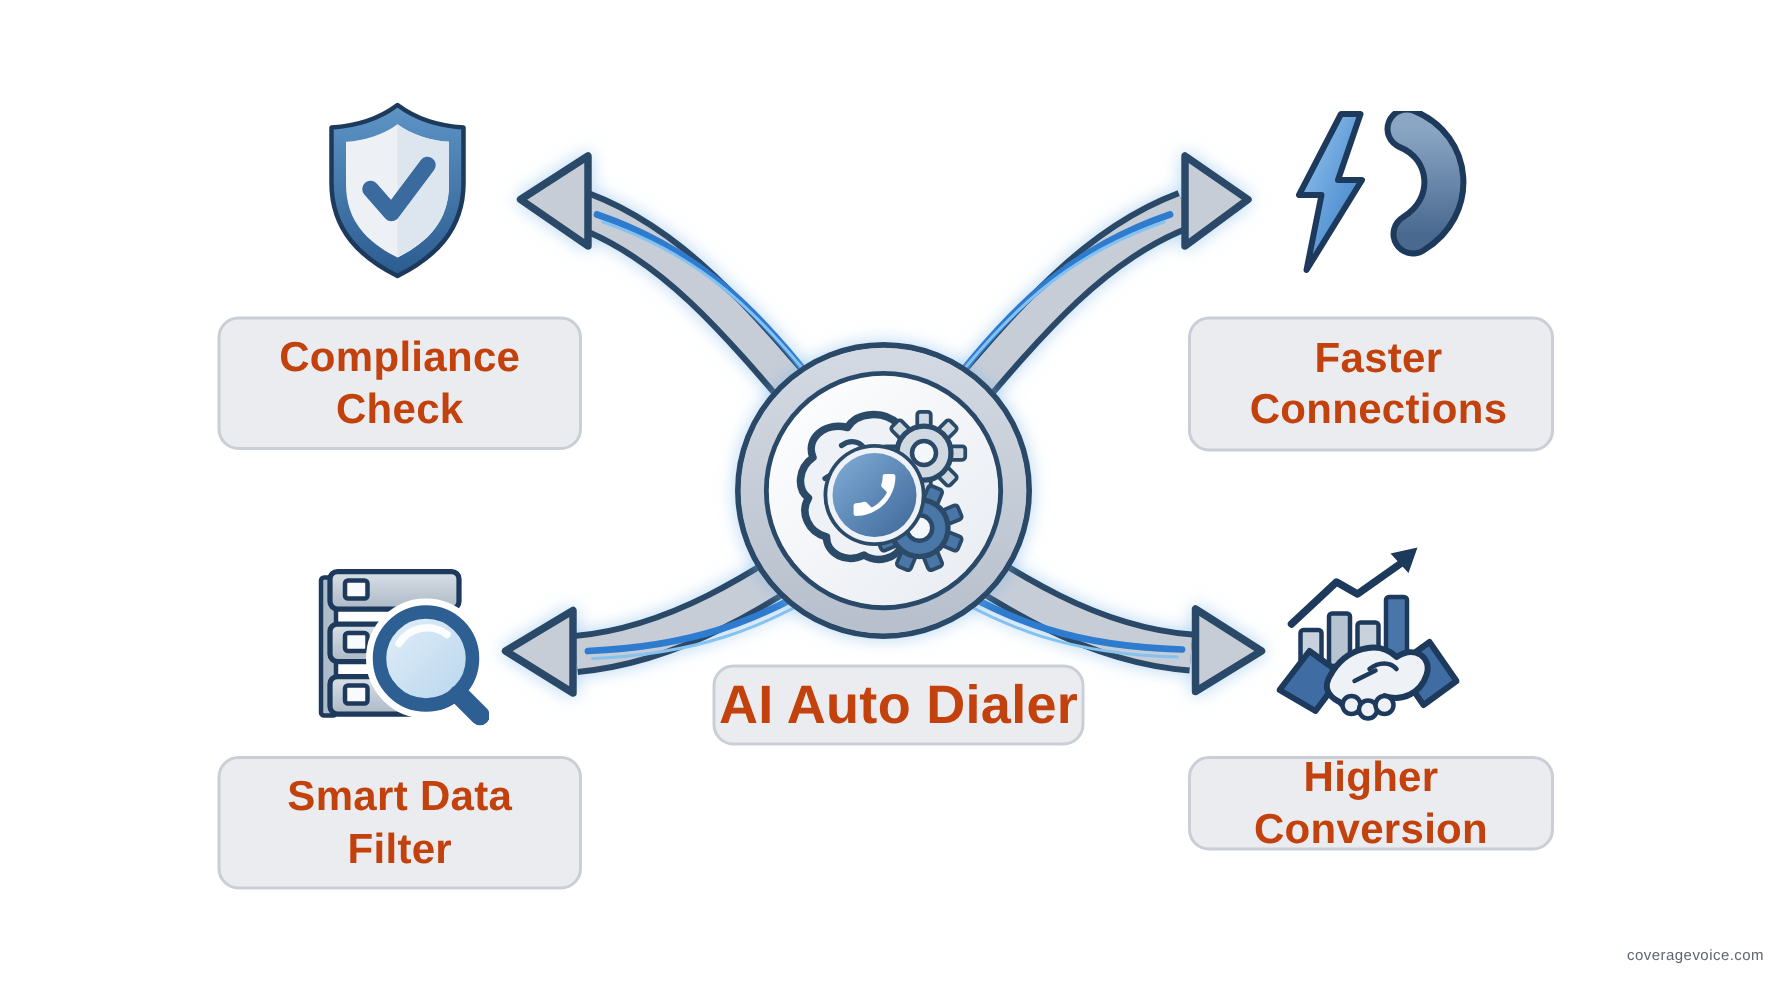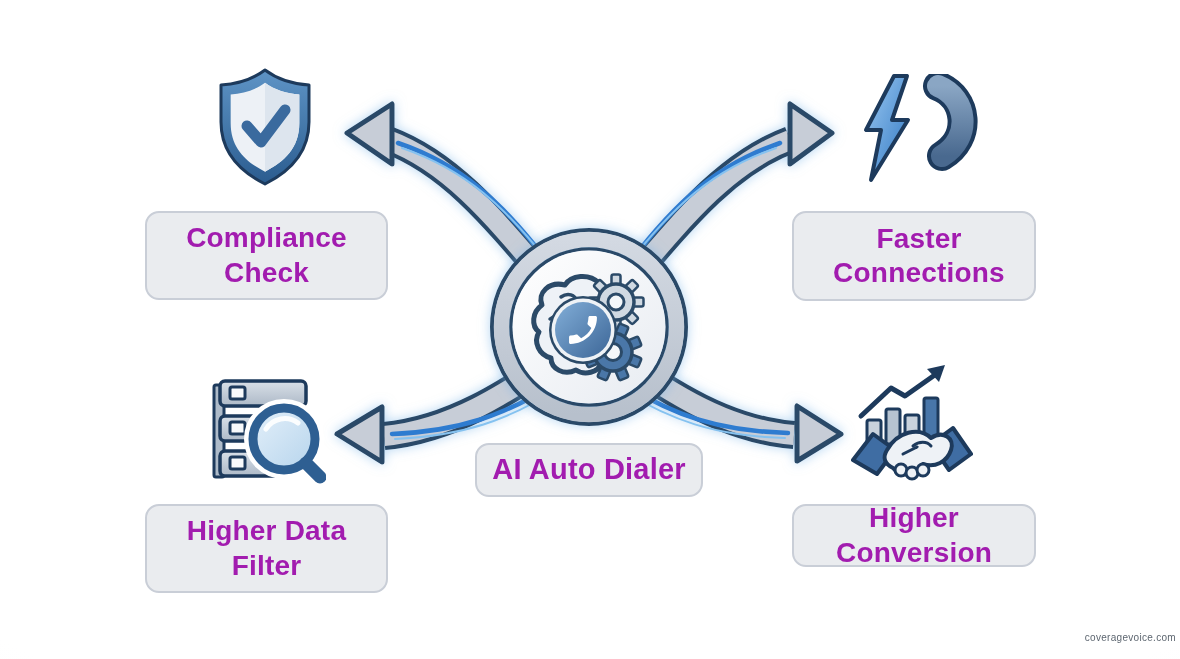--- a/index.html
+++ b/index.html
@@ -2,27 +2,27 @@
 <html><head>
 <meta charset="utf-8">
 <style>
   html,body{margin:0;padding:0;}
   body{font-family:"Liberation Sans",sans-serif;background:#fff;}
   .stage{position:relative;width:1180px;height:659px;overflow:hidden;
          background:radial-gradient(120% 120% at 50% 45%, #ffffff 60%, #f3f6f9 100%);}
   .layer{position:absolute;left:0;top:0;width:1180px;height:659px;}
   .node-box{position:absolute;background:#eaecef;border:2px solid #c9ced7;border-radius:14px;
             display:flex;align-items:center;justify-content:center;text-align:center;
-            color:#a21caf;font-weight:700;font-size:28px;line-height:1.22;
+            color:#c2410c;font-weight:700;font-size:28px;line-height:1.22;
             padding:4px 18px;box-sizing:border-box;letter-spacing:.2px;}
   .box-tl{left:145px;top:211px;width:243px;height:89px;}
   .box-tr{left:792px;top:211px;width:244px;height:90px;padding-left:28px;}
   .box-bl{left:145px;top:504px;width:243px;height:89px;}
   .box-br{left:792px;top:504px;width:244px;height:63px;}
-  .box-center{left:475px;top:443px;width:228px;height:54px;font-size:29px;white-space:nowrap;padding:0 6px;}
+  .box-center{left:475px;top:443px;width:248px;height:54px;font-size:36px;white-space:nowrap;padding:0 6px;}
   .icon-wrap{position:absolute;}
   .icon-tl{left:213px;top:66px;}
   .icon-tr{left:852px;top:74px;}
   .icon-bl{left:204px;top:377px;}
   .icon-br{left:851px;top:362px;}
   .watermark{position:absolute;right:4px;top:632px;color:#5d6670;font-size:10px;letter-spacing:.3px;text-align:center;}
   svg{display:block;}
 </style>
 </head>
 <body>
@@ -215,21 +215,21 @@
     </svg>
   </div>
 
   <div class="node-box box-tl">
     <span>Compliance Check</span>
   </div>
   <div class="node-box box-tr">
     <span>Faster Connections</span>
   </div>
   <div class="node-box box-bl">
-    <span>Higher Data Filter</span>
+    <span>Smart Data Filter</span>
   </div>
   <div class="node-box box-br">
     <span>Higher Conversion</span>
   </div>
   <div class="node-box box-center">
     <span>AI Auto Dialer</span>
   </div>
 
   <div class="watermark">coveragevoice.com</div>
 </div>

